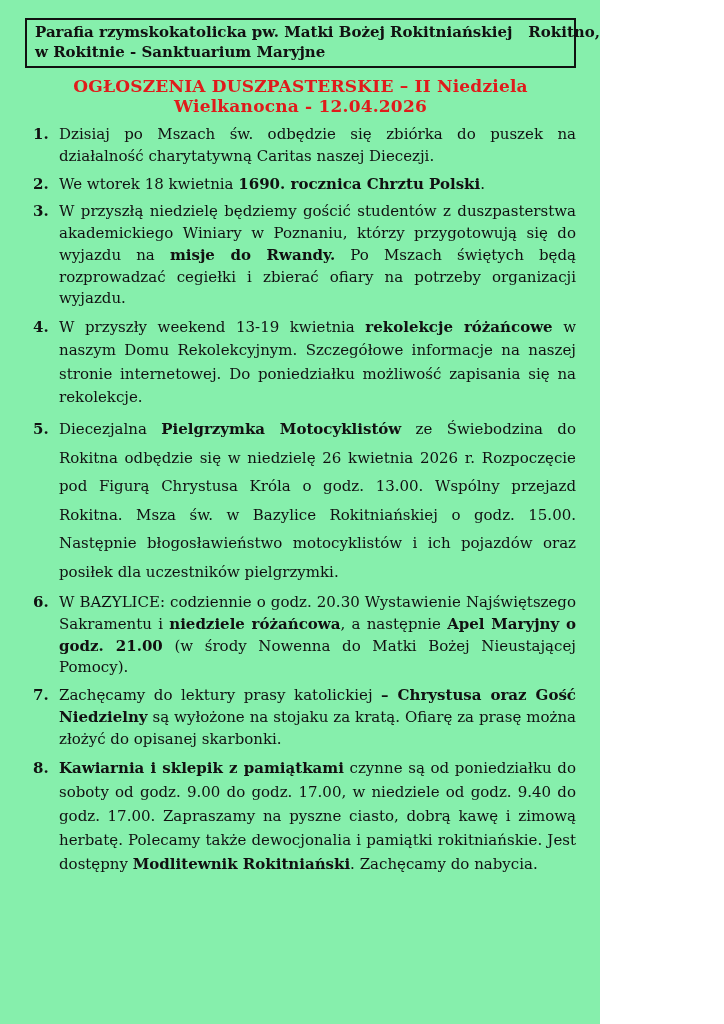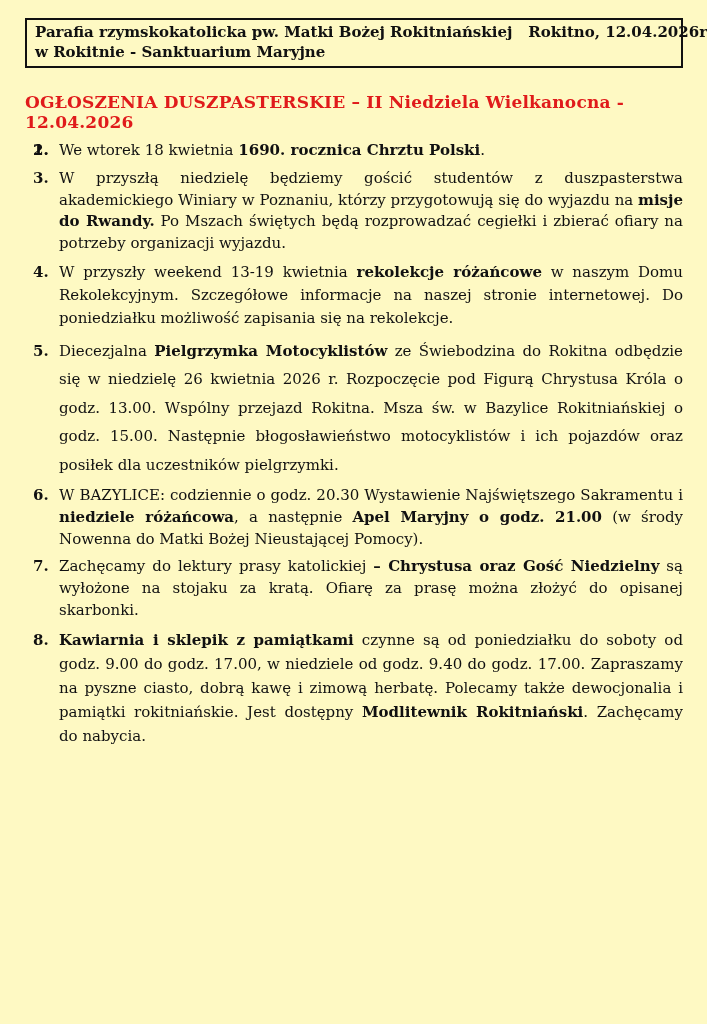--- a/index.html
+++ b/index.html
@@ -2,23 +2,23 @@
 <html lang="pl"><head>
 <meta charset="utf-8">
 <style>
   html, body {
     margin: 0;
     padding: 0;
     background: #ffffff;
   }
   .page {
     position: relative;
-    width: 707px;
+    width: 600px;
     height: 1024px;
-    background: #fef9c3;
+    background: #86efac;
     overflow: hidden;
     font-family: "DejaVu Serif", "Liberation Serif", serif;
     color: #111111;
   }
   .content {
     padding: 18px 24px 0 25px;
   }
   
   .header-box {
     border: 2px solid #111111;
@@ -33,22 +33,22 @@
   .header-left div {
     white-space: nowrap;
   }
   .header-right {
     margin-right: 35px;
     white-space: nowrap;
     margin-left: 16px;
   }
   
   .title {
-    margin: 24px 0 8px 0;
-    text-align: left;
+    margin: 8px 0 8px 0;
+    text-align: center;
     font-size: 17px;
     font-weight: bold;
     letter-spacing: 0.2px;
   }
   
   .announcements {
     list-style: none;
     margin: 0;
     padding: 0;
     font-size: 15px;
@@ -84,21 +84,21 @@
       <div class="header-left">
         <div>Parafia rzymskokatolicka pw. Matki Bożej Rokitniańskiej</div>
         <div>w Rokitnie - Sanktuarium Maryjne</div>
       </div>
       <div class="header-right">Rokitno, 12.04.2026r.</div>
     </div>
 
     <h1 class="title" id="doc-title" style="color: rgb(224, 27, 27);">OGŁOSZENIA DUSZPASTERSKIE – II Niedziela Wielkanocna - 12.04.2026</h1>
 
     <ol class="announcements" id="announcements">
-        <li><span class="num">1.</span></li>
+        <li><span class="num">1.</span><span><span>Dzisiaj po Mszach św. odbędzie się zbiórka do puszek na działalność charytatywną Caritas naszej Diecezji.</span></span></li>
         <li><span class="num">2.</span><span><span>We wtorek 18 kwietnia </span><b>1690. rocznica Chrztu Polski</b><span>.</span></span></li>
         <li><span class="num">3.</span><span><span>W przyszłą niedzielę będziemy gościć studentów z duszpasterstwa akademickiego Winiary w Poznaniu, którzy przygotowują się do wyjazdu na </span><b>misje do Rwandy.</b><span> Po Mszach świętych będą rozprowadzać cegiełki i zbierać ofiary na potrzeby organizacji wyjazdu.</span></span></li>
         <li><span class="num">4.</span><span><span>W przyszły weekend 13-19 kwietnia </span><b>rekolekcje różańcowe</b><span> w naszym Domu Rekolekcyjnym. Szczegółowe informacje na naszej stronie internetowej. Do poniedziałku możliwość zapisania się na rekolekcje.</span></span></li>
         <li><span class="num">5.</span><span><span>Diecezjalna </span><b>Pielgrzymka Motocyklistów</b><span> ze Świebodzina do Rokitna odbędzie się w niedzielę 26 kwietnia 2026 r. Rozpoczęcie pod Figurą Chrystusa Króla o godz. 13.00. Wspólny przejazd Rokitna. Msza św. w Bazylice Rokitniańskiej o godz. 15.00. Następnie błogosławieństwo motocyklistów i ich pojazdów oraz posiłek dla uczestników pielgrzymki.</span></span></li>
         <li><span class="num">6.</span><span><span>W BAZYLICE: codziennie o godz. 20.30 Wystawienie Najświętszego Sakramentu i </span><b>niedziele różańcowa</b><span>, a następnie </span><b>Apel Maryjny o godz. 21.00</b><span> (w środy Nowenna do Matki Bożej Nieustającej Pomocy).</span></span></li>
         <li><span class="num">7.</span><span><span>Zachęcamy do lektury prasy katolickiej </span><b>– Chrystusa oraz Gość Niedzielny</b><span> są wyłożone na stojaku za kratą. Ofiarę za prasę można złożyć do opisanej skarbonki.</span></span></li>
         <li><span class="num">8.</span><span><b>Kawiarnia i sklepik z pamiątkami</b><span> czynne są od poniedziałku do soboty od godz. 9.00 do godz. 17.00, w niedziele od godz. 9.40 do godz. 17.00. Zapraszamy na pyszne ciasto, dobrą kawę i zimową herbatę. Polecamy także dewocjonalia i pamiątki rokitniańskie. Jest dostępny </span><b>Modlitewnik Rokitniański</b><span>. Zachęcamy do nabycia.</span></span></li>
       </ol>
 
   </div>

